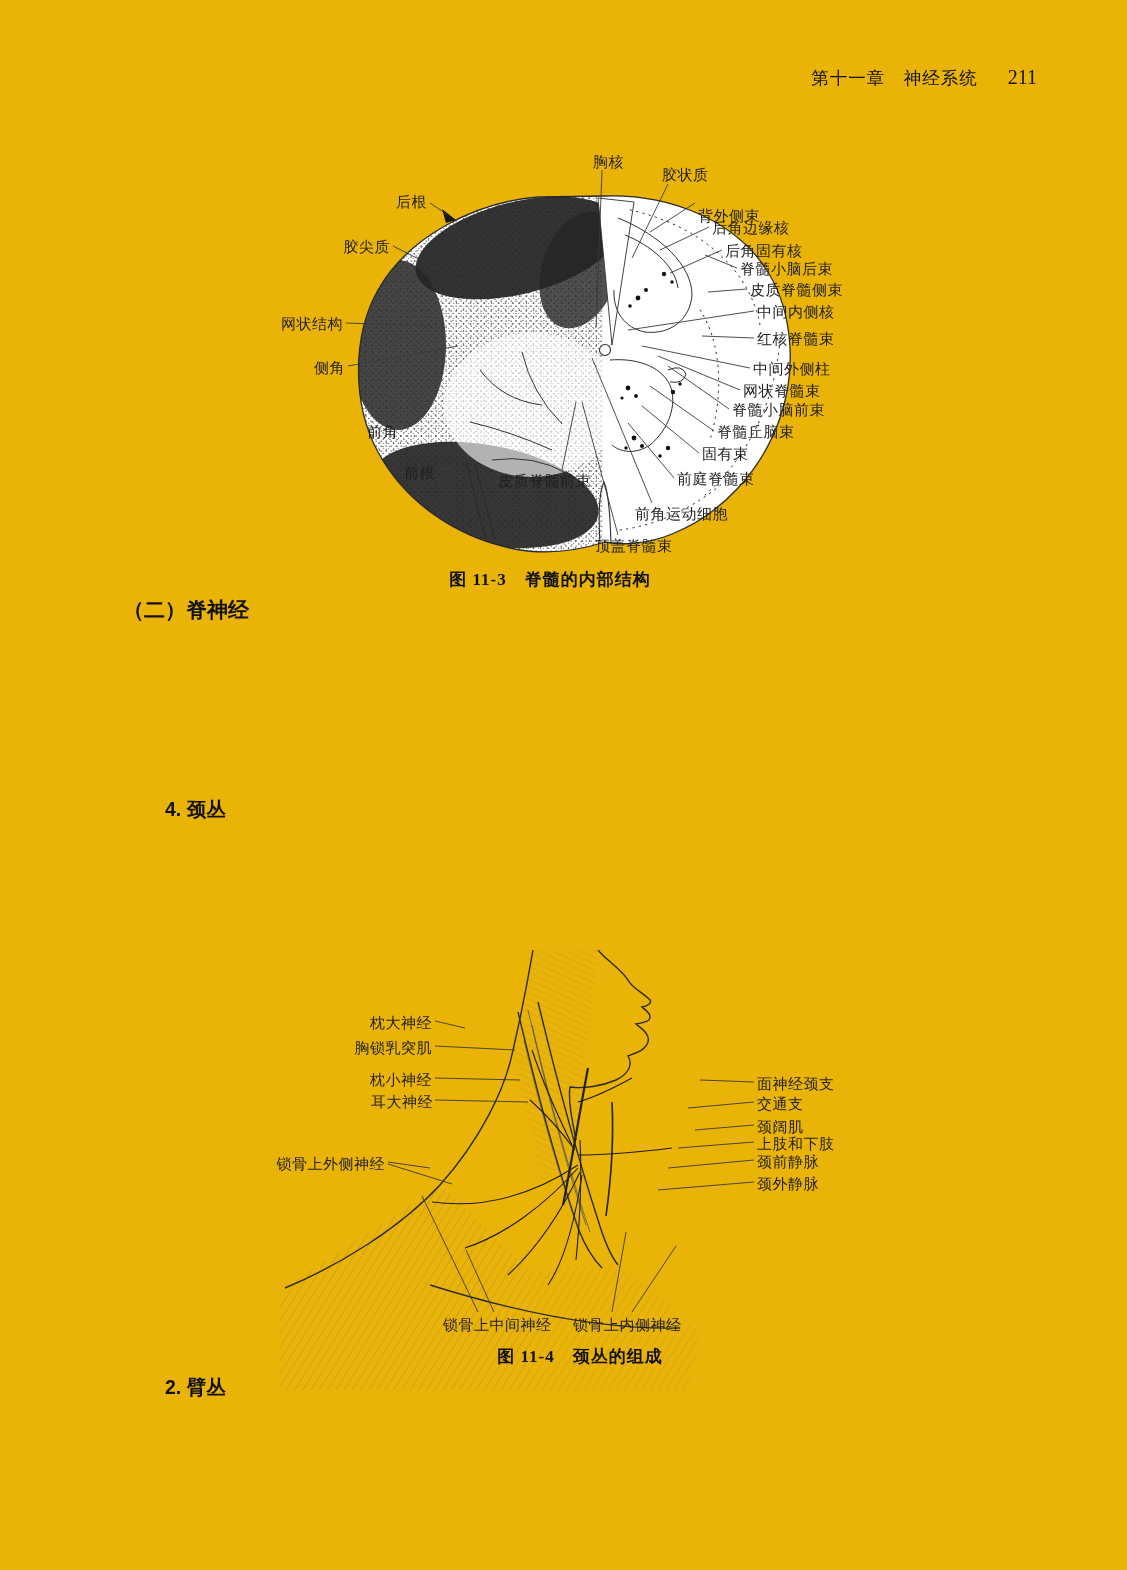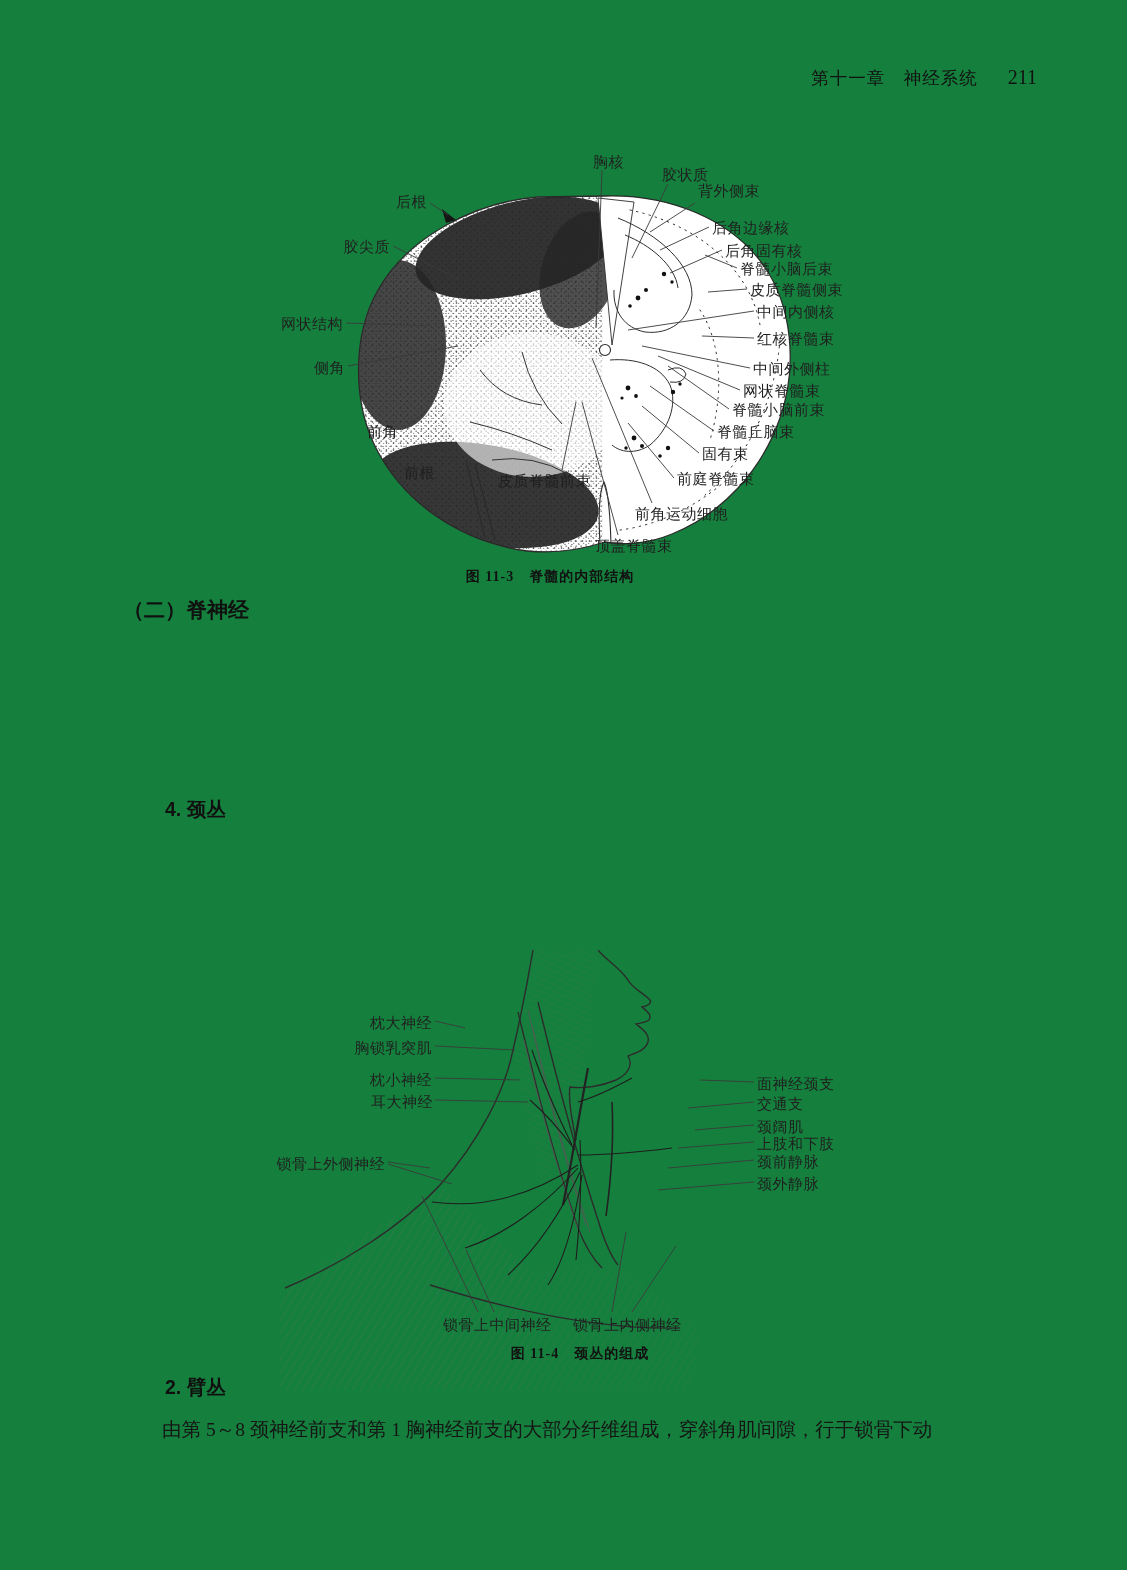--- a/index.html
+++ b/index.html
@@ -1,25 +1,25 @@
 <!DOCTYPE html>
 <html><head>
 <meta charset="utf-8">
 <style>
   html,body{margin:0;padding:0;background:#e8e8e8;}
-  .page{position:relative;width:1127px;height:1570px;background:#15803d;margin:0 auto;
+  .page{position:relative;width:1127px;height:1570px;background:#eab308;margin:0 auto;
         font-family:"Liberation Serif",serif;color:#151515;overflow:hidden;}
   .running-head{position:absolute;top:66px;right:90px;font-size:17.5px;letter-spacing:1px;color:#111;}
   .running-head .pagenum{font-size:20px;margin-left:30px;letter-spacing:0;}
   .figure{position:absolute;left:280px;width:700px;}
   .fig1{top:140px;height:460px;}
   .fig2{top:950px;height:450px;}
   .figure svg{position:absolute;left:0;top:0;}
   .lbl{position:absolute;font-size:15px;white-space:nowrap;color:#1f1f1f;letter-spacing:0.5px;}
-  .caption{position:absolute;font-size:14px;font-weight:bold;letter-spacing:1px;color:#111;
+  .caption{position:absolute;font-size:17px;font-weight:bold;letter-spacing:1px;color:#111;
            font-family:"Liberation Serif",serif;}
   .heading1{position:absolute;left:123px;font-family:"Liberation Sans",sans-serif;
             font-weight:bold;font-size:21px;color:#101010;}
   .heading2{position:absolute;left:165px;font-family:"Liberation Sans",sans-serif;
             font-weight:bold;font-size:19.5px;color:#101010;}
   .para{position:absolute;left:123px;width:884px;font-size:19.5px;line-height:33px;
         text-align:justify;text-indent:2em;color:#151515;margin:0;}
 </style>
 </head>
 <body>
@@ -123,21 +123,21 @@
         <line x1="394" y1="338" x2="348" y2="283"></line>
         <line x1="282" y1="330" x2="296" y2="262"></line>
         <line x1="372" y1="363" x2="312" y2="218"></line>
         <line x1="338" y1="395" x2="302" y2="262"></line>
       </g>
     </svg>
 
     <span class="lbl" style="left:313px;top:13px">胸核</span>
     <span class="lbl" style="left:382px;top:26px">胶状质</span>
     <span class="lbl" style="right:553px;top:53px">后根</span>
-    <span class="lbl" style="left:418px;top:42px">背外侧束</span>
+    <span class="lbl" style="left:418px;top:67px">背外侧束</span>
     <span class="lbl" style="left:432px;top:79px">后角边缘核</span>
     <span class="lbl" style="right:590px;top:98px">胶尖质</span>
     <span class="lbl" style="left:445px;top:102px">后角固有核</span>
     <span class="lbl" style="left:460px;top:120px">脊髓小脑后束</span>
     <span class="lbl" style="left:470px;top:141px">皮质脊髓侧束</span>
     <span class="lbl" style="left:477px;top:163px">中间内侧核</span>
     <span class="lbl" style="right:637px;top:175px">网状结构</span>
     <span class="lbl" style="left:477px;top:190px">红核脊髓束</span>
     <span class="lbl" style="left:473px;top:220px">中间外侧柱</span>
     <span class="lbl" style="right:635px;top:219px">侧角</span>
@@ -241,15 +241,14 @@
     <span class="lbl" style="left:477px;top:185px">上肢和下肢</span>
     <span class="lbl" style="left:477px;top:203px">颈前静脉</span>
     <span class="lbl" style="left:477px;top:225px">颈外静脉</span>
     <span class="lbl" style="left:163px;top:366px">锁骨上中间神经</span>
     <span class="lbl" style="left:293px;top:366px">锁骨上内侧神经</span>
 
     <div class="caption" style="left:150px;top:395px;width:300px;text-align:center">图 11-4　颈丛的组成</div>
   </div>
 
   <div class="heading2" style="top:1374px">2. 臂丛</div>
-  <p class="para" style="top:1413px">由第 5～8 颈神经前支和第 1 胸神经前支的大部分纤维组成，穿斜角肌间隙，行于锁骨下动</p>
 
 </div>
 
 </body></html>

